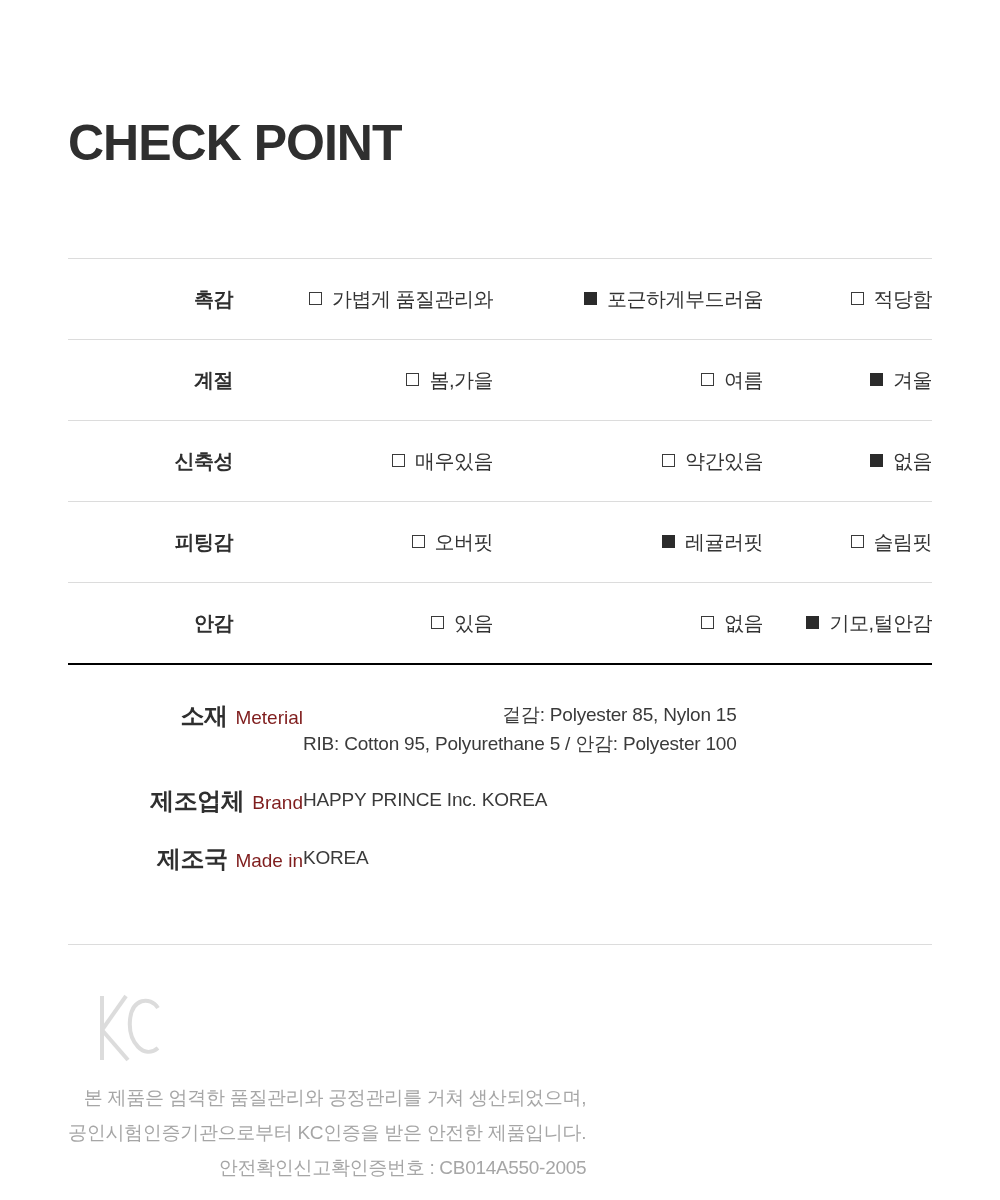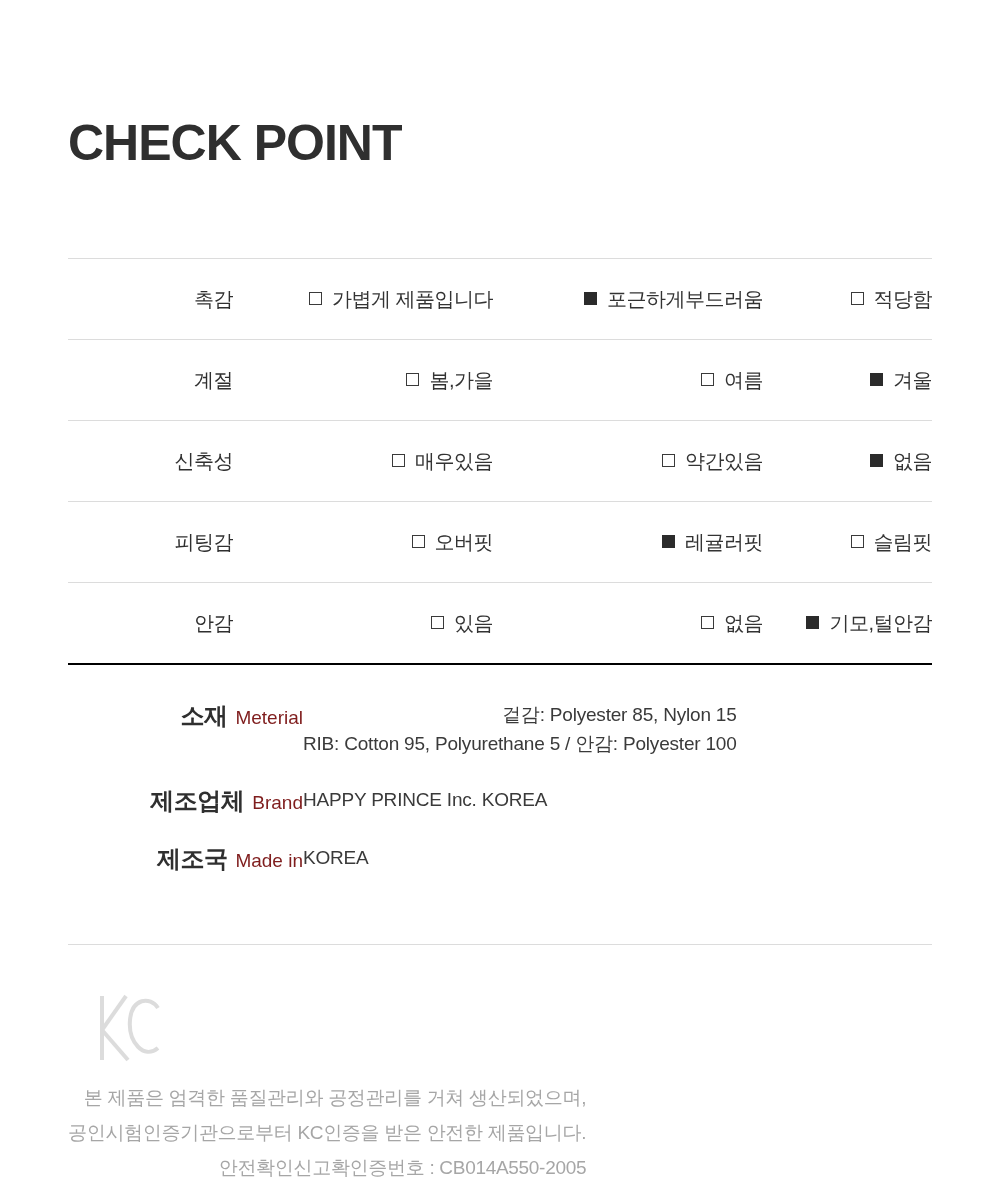--- a/index.html
+++ b/index.html
@@ -50,21 +50,21 @@
     border-bottom: 2px solid #000000;
   }
   .check-table td {
     padding: 0;
     height: 80px;
     vertical-align: middle;
   }
   .row-label {
     width: 165px;
     font-size: 20px;
-    font-weight: normal;
+    font-weight: bold;
     color: #2f2f2f;
     letter-spacing: -0.5px;
   }
   .opt-cell {
     font-size: 20px;
     color: #333333;
     letter-spacing: -0.5px;
     white-space: nowrap;
   }
   .opt-cell.c1 { width: 260px; }
@@ -166,21 +166,21 @@
 
 <div class="page">
 
   <div class="title">CHECK POINT</div>
 
   <table class="check-table">
     <tbody>
       <tr>
         <td class="row-label">촉감</td>
         <td class="opt-cell c1">
-          <span class="box"></span><span>가볍게 제품입니다</span>
+          <span class="box"></span><span>가볍게 품질관리와</span>
         </td>
         <td class="opt-cell c2">
           <span class="box checked"></span><span>포근하게부드러움</span>
         </td>
         <td class="opt-cell c3">
           <span class="box"></span><span>적당함</span>
         </td>
       </tr>
       <tr>
         <td class="row-label">계절</td>

